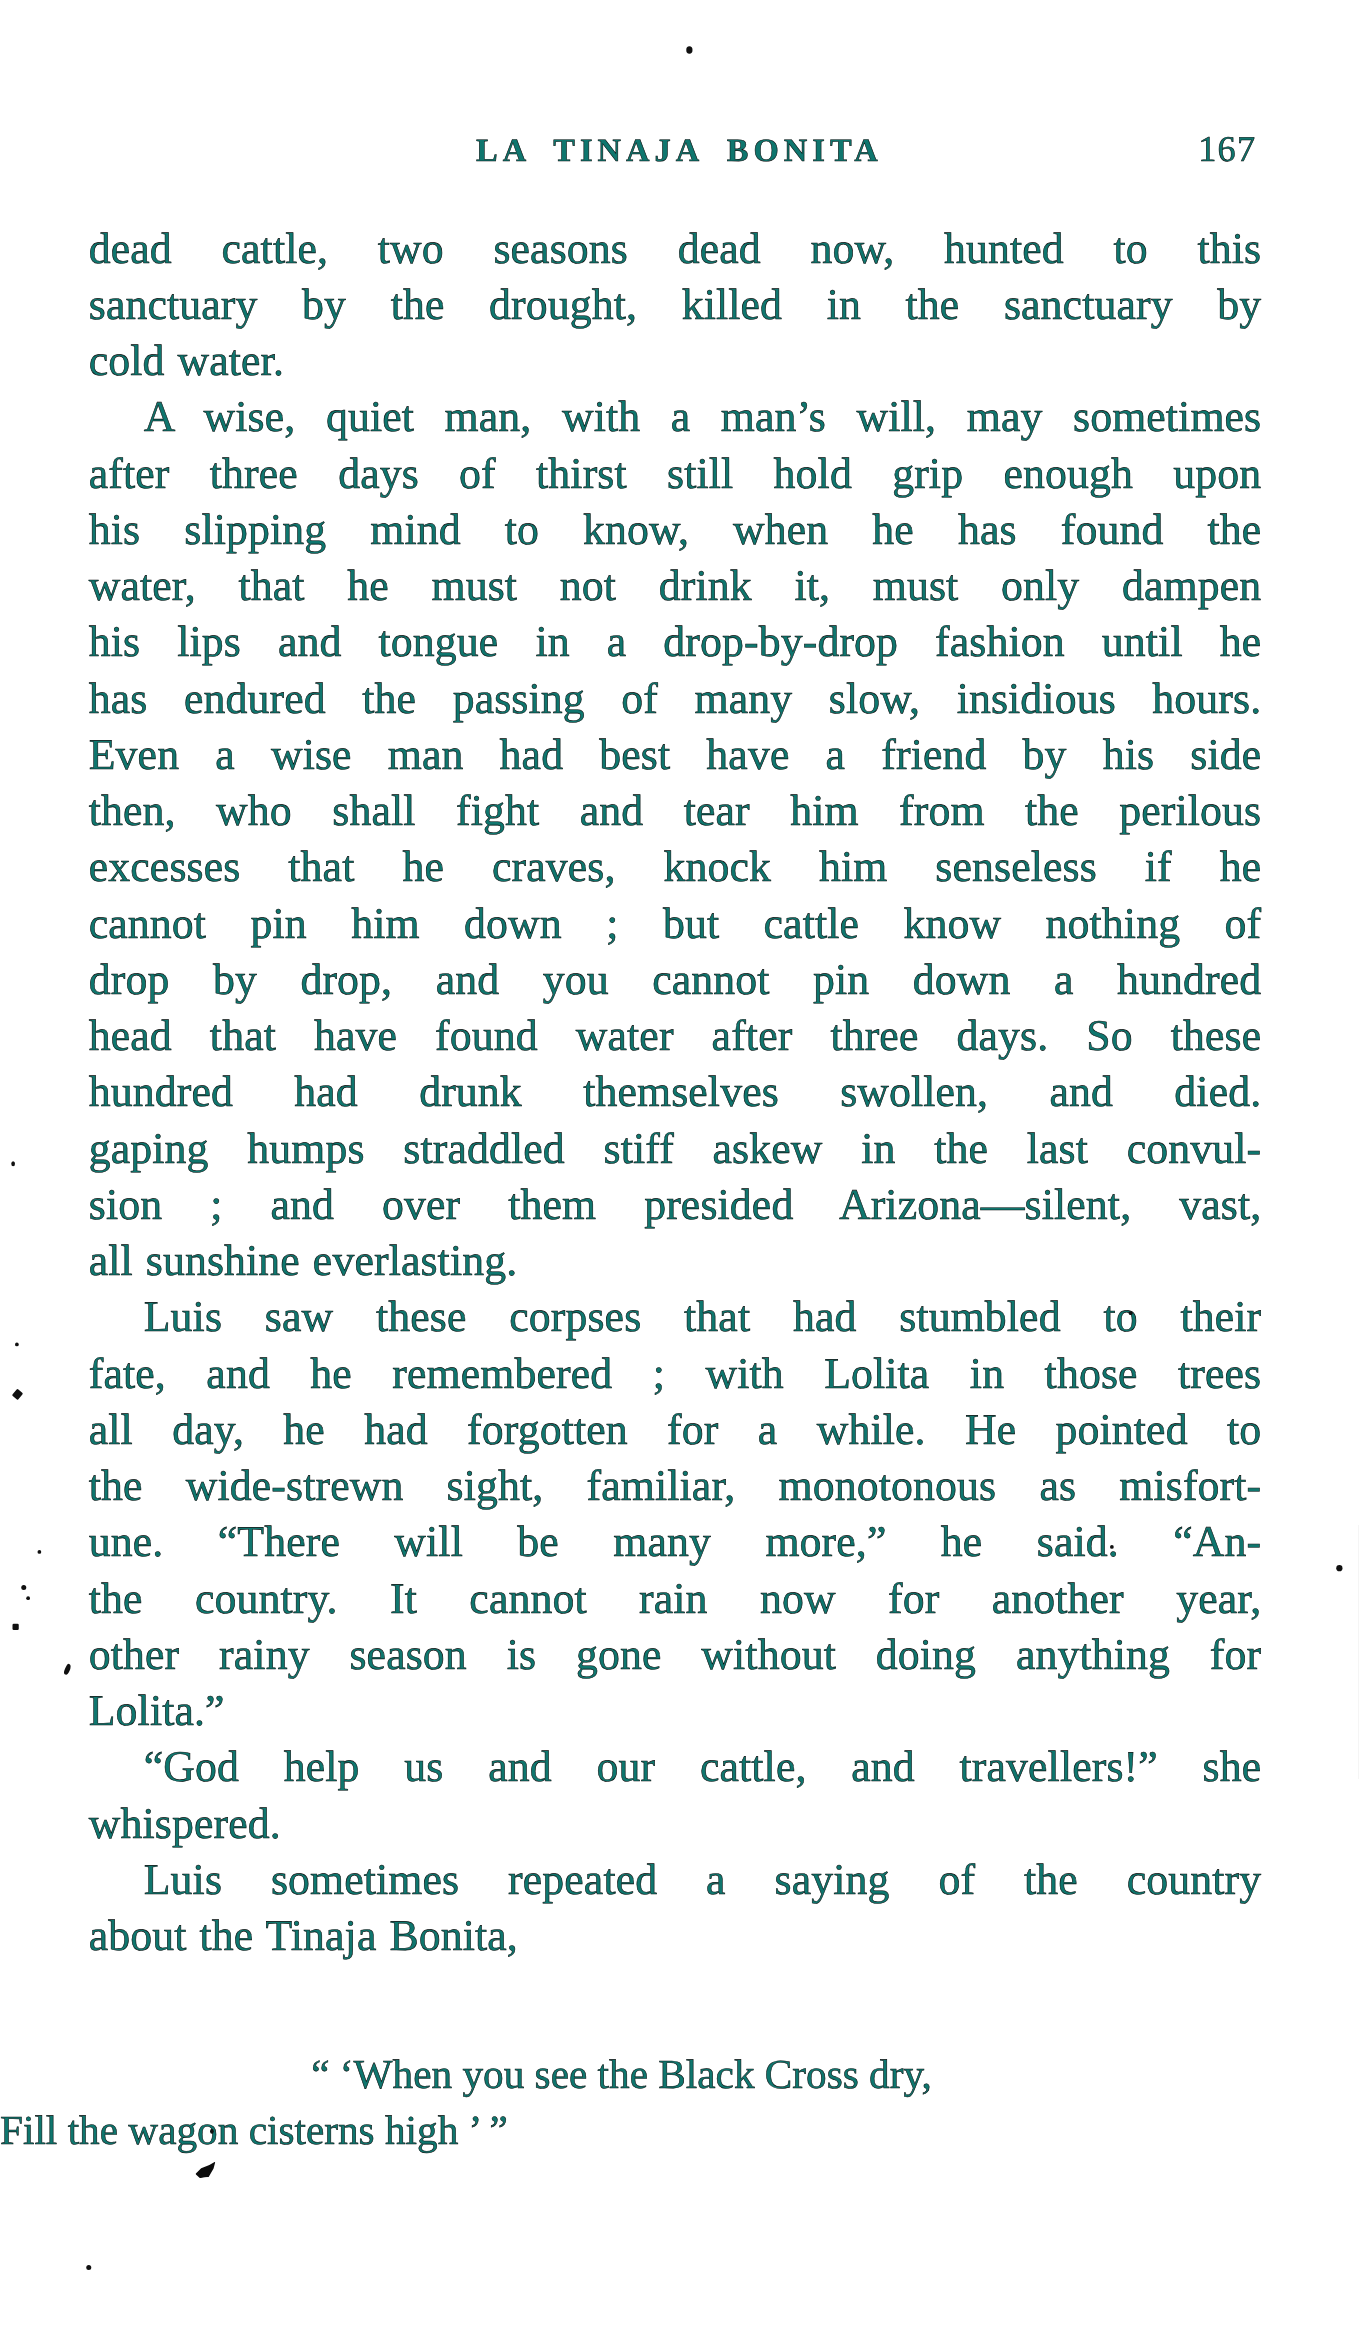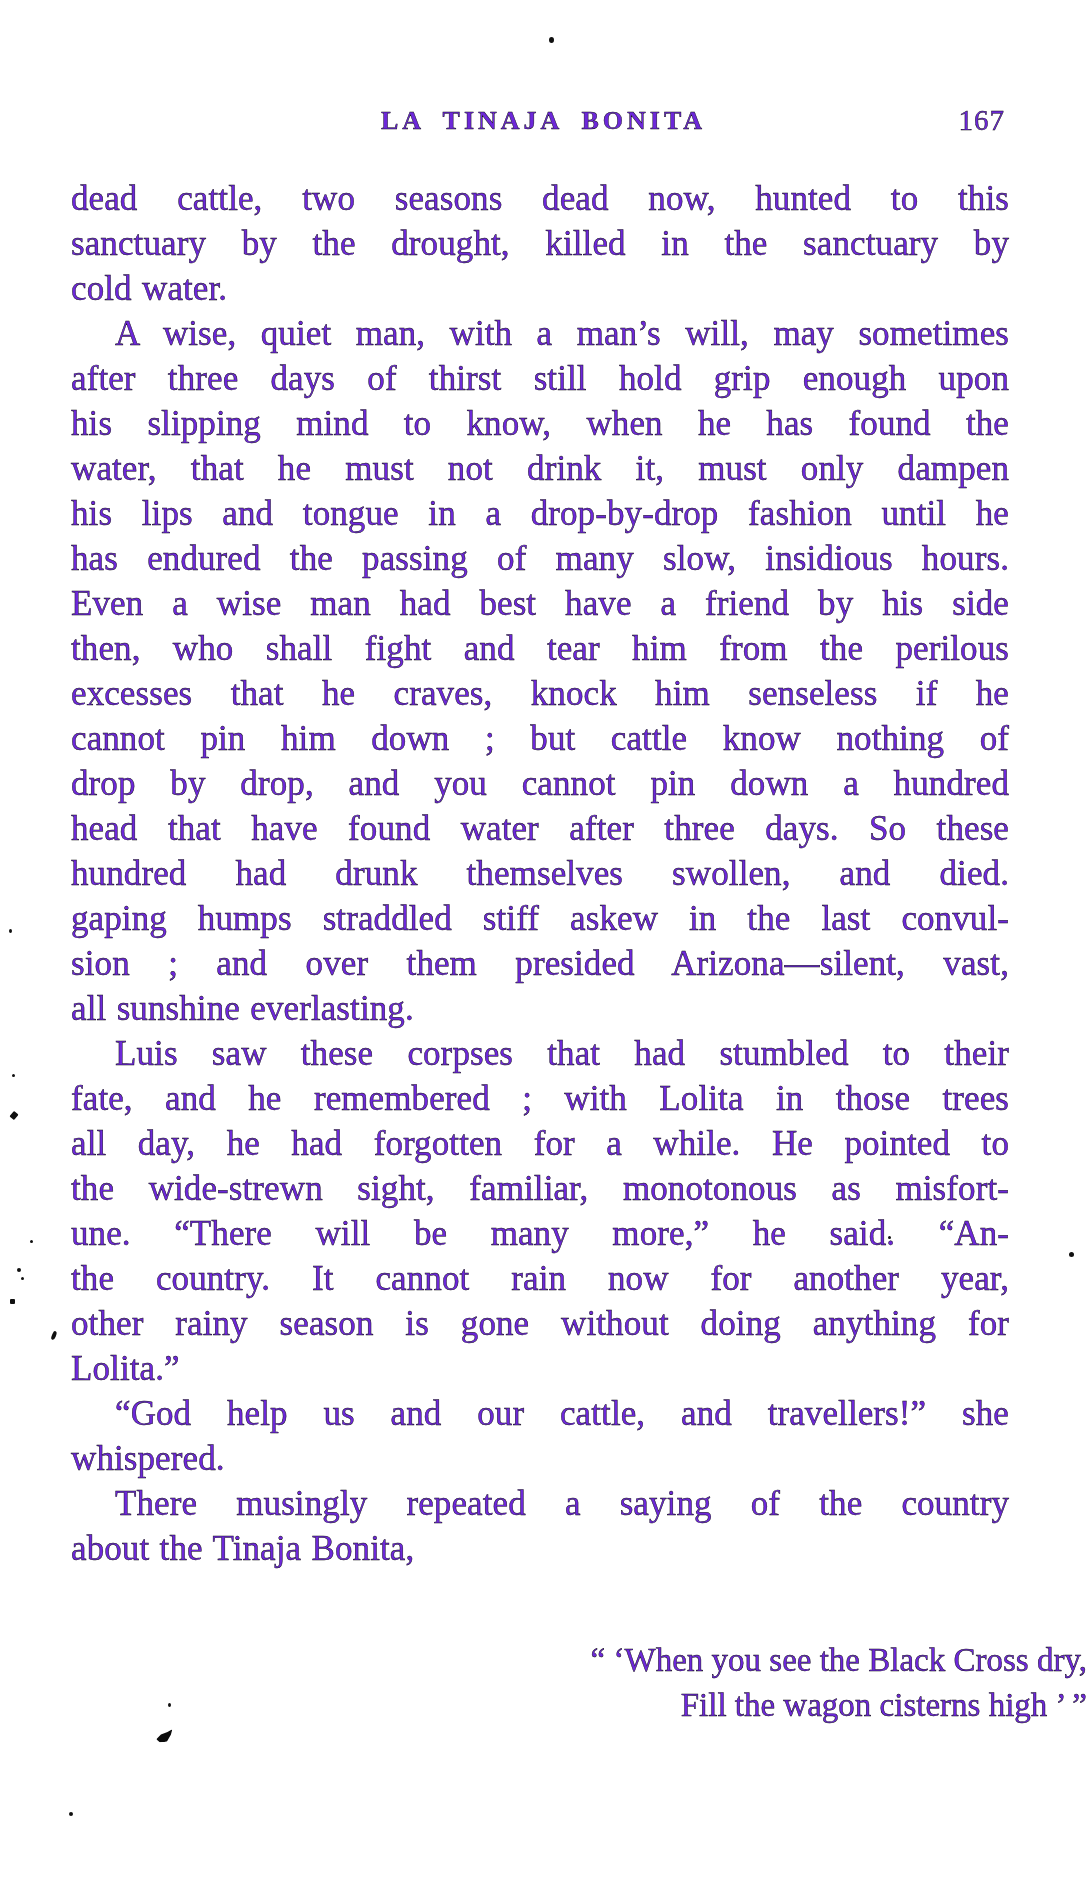--- a/index.html
+++ b/index.html
@@ -3,21 +3,21 @@
 <meta charset="utf-8">
 <style>
   html,body { margin:0; padding:0; background:#e8e8e8; }
   .page {
     position:relative;
     width:1087px; height:1877px;
     margin:0 auto;
     background:#ffffff;
     overflow:hidden;
     font-family:"Liberation Serif", "DejaVu Serif", serif;
-    color:#6d28d9;
+    color:#0f766e;
     -webkit-text-stroke:0.45px #0c0c0c;
   }
 
   
   .running-head { position:absolute; top:104px; left:0; width:100%; height:36px; }
   .head-title {
     position:absolute; left:0; right:0; top:2px;
     text-align:center;
     font-size:26px; font-weight:700;
     letter-spacing:4px; word-spacing:9px;
@@ -34,21 +34,21 @@
     white-space:nowrap;
     text-align:justify;
     text-align-last:justify;
     letter-spacing:0.1px;
     word-spacing:1.5px;
   }
   .line.para-end { text-align-last:left; }
   .line.indent { padding-left:44px; }
 
   
-  .verse { position:absolute; left:0; top:1638px; width:100%;text-align:right; }
+  .verse { position:absolute; left:0; top:1638px; width:100%; }
   .verse-line { font-size:33px; line-height:45px; white-space:nowrap; }
   .verse-line.v0 { padding-left:249px; }
   .verse-line.v1 { }
 
   
   .speck { position:absolute; background:#101010; border-radius:50%; }
   .speck.square { border-radius:1px; }
   .speck.tick { border-radius:40% 60% 50% 50%; transform:rotate(24deg); }
   .flick {
     position:absolute; left:156px; top:1730px;
@@ -90,21 +90,21 @@
       <div class="line indent">Luis saw these corpses that had stumbled to their</div>
       <div class="line">fate, and he remembered ; with Lolita in those trees</div>
       <div class="line">all day, he had forgotten for a while. He pointed to</div>
       <div class="line">the wide-strewn sight, familiar, monotonous as misfort-</div>
       <div class="line">une. “There will be many more,” he said. “An-</div>
       <div class="line">the country. It cannot rain now for another year,</div>
       <div class="line">other rainy season is gone without doing anything for</div>
       <div class="line para-end">Lolita.”</div>
       <div class="line indent">“God help us and our cattle, and travellers!” she</div>
       <div class="line para-end">whispered.</div>
-      <div class="line indent">There musingly repeated a saying of the country</div>
+      <div class="line indent">Luis sometimes repeated a saying of the country</div>
       <div class="line para-end">about the Tinaja Bonita,</div>
     </div>
 
   <div class="verse" id="verse">
       <div class="verse-line v0">“ ‘When you see the Black Cross dry,</div>
       <div class="verse-line v1">Fill the wagon cisterns high ’ ”</div>
     </div>
 
   <div class="speck" style="left:549px;top:37px;width:5px;height:6px;"></div>
   <div class="speck" style="left:9px;top:929px;width:3px;height:4px;"></div>

